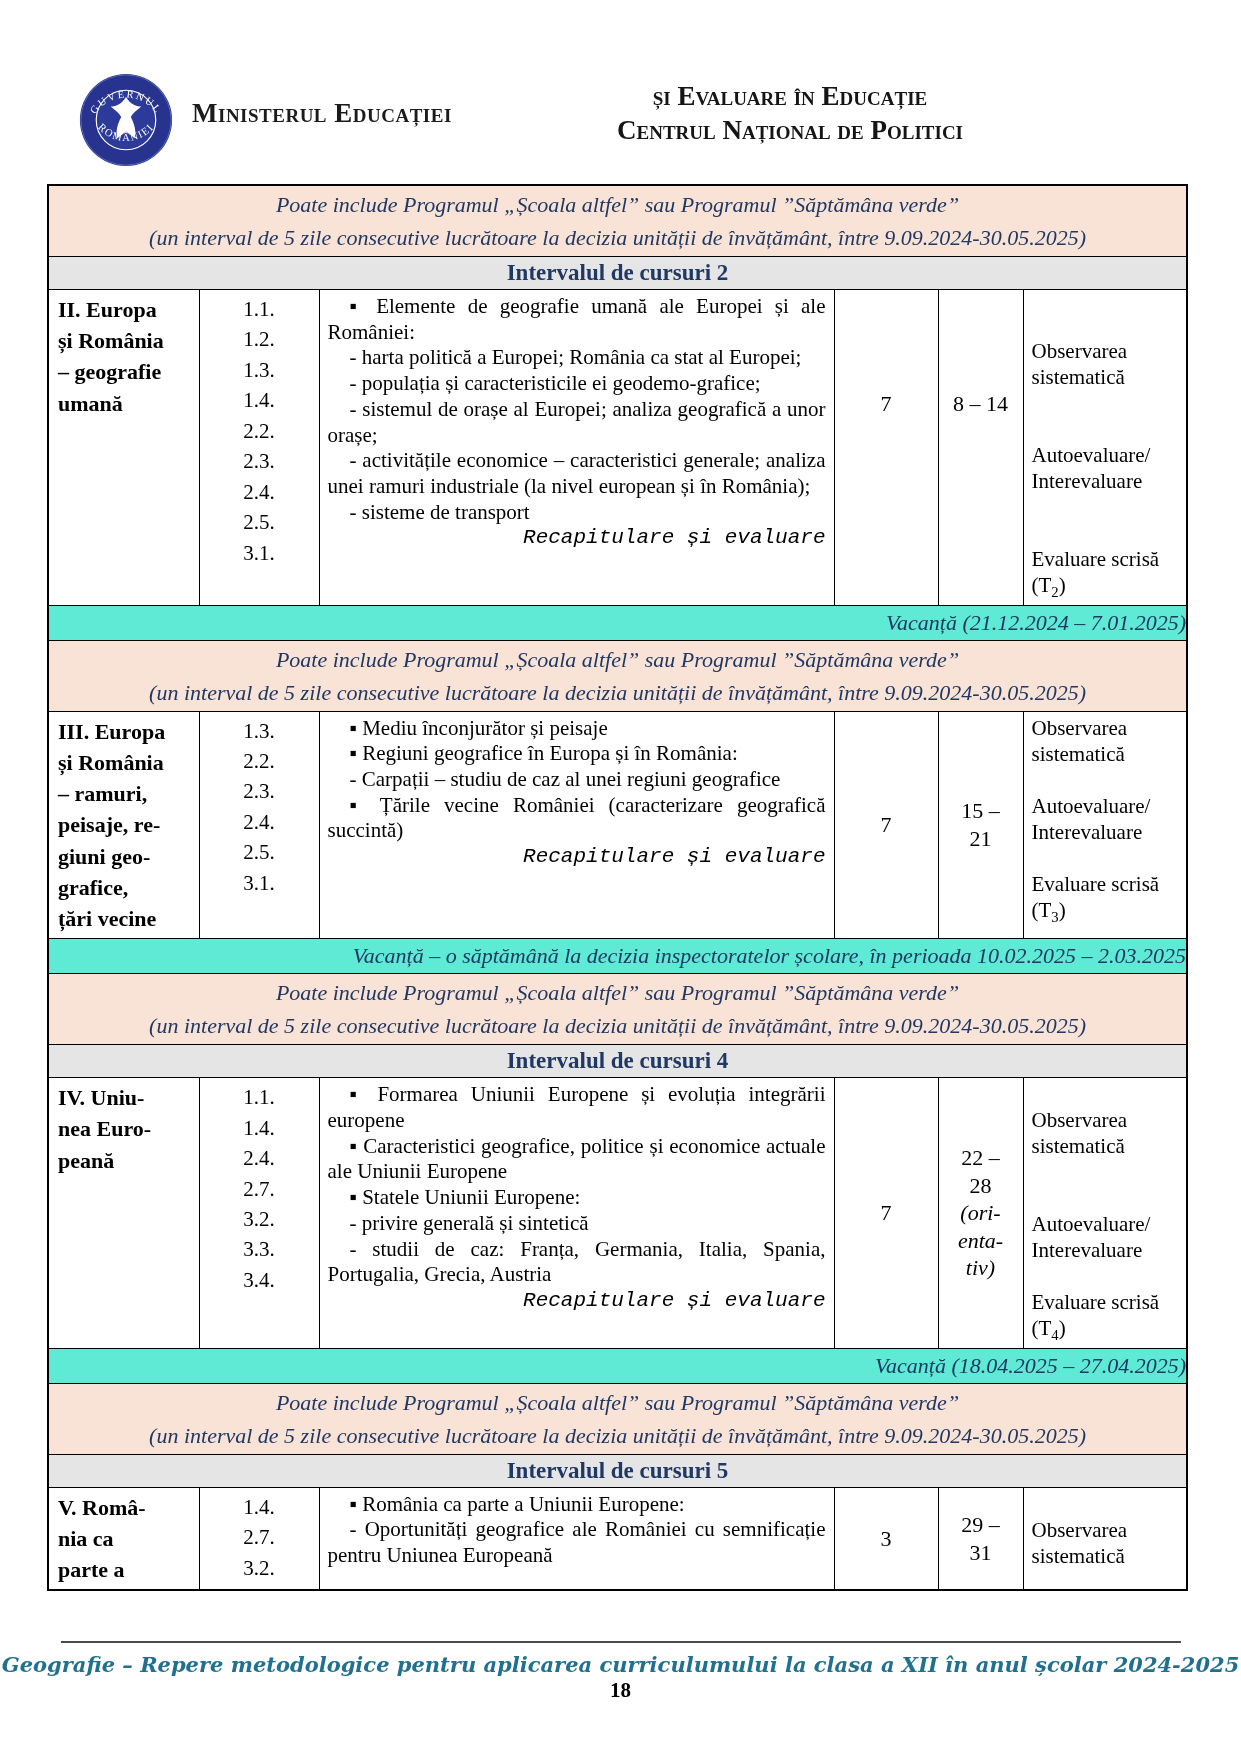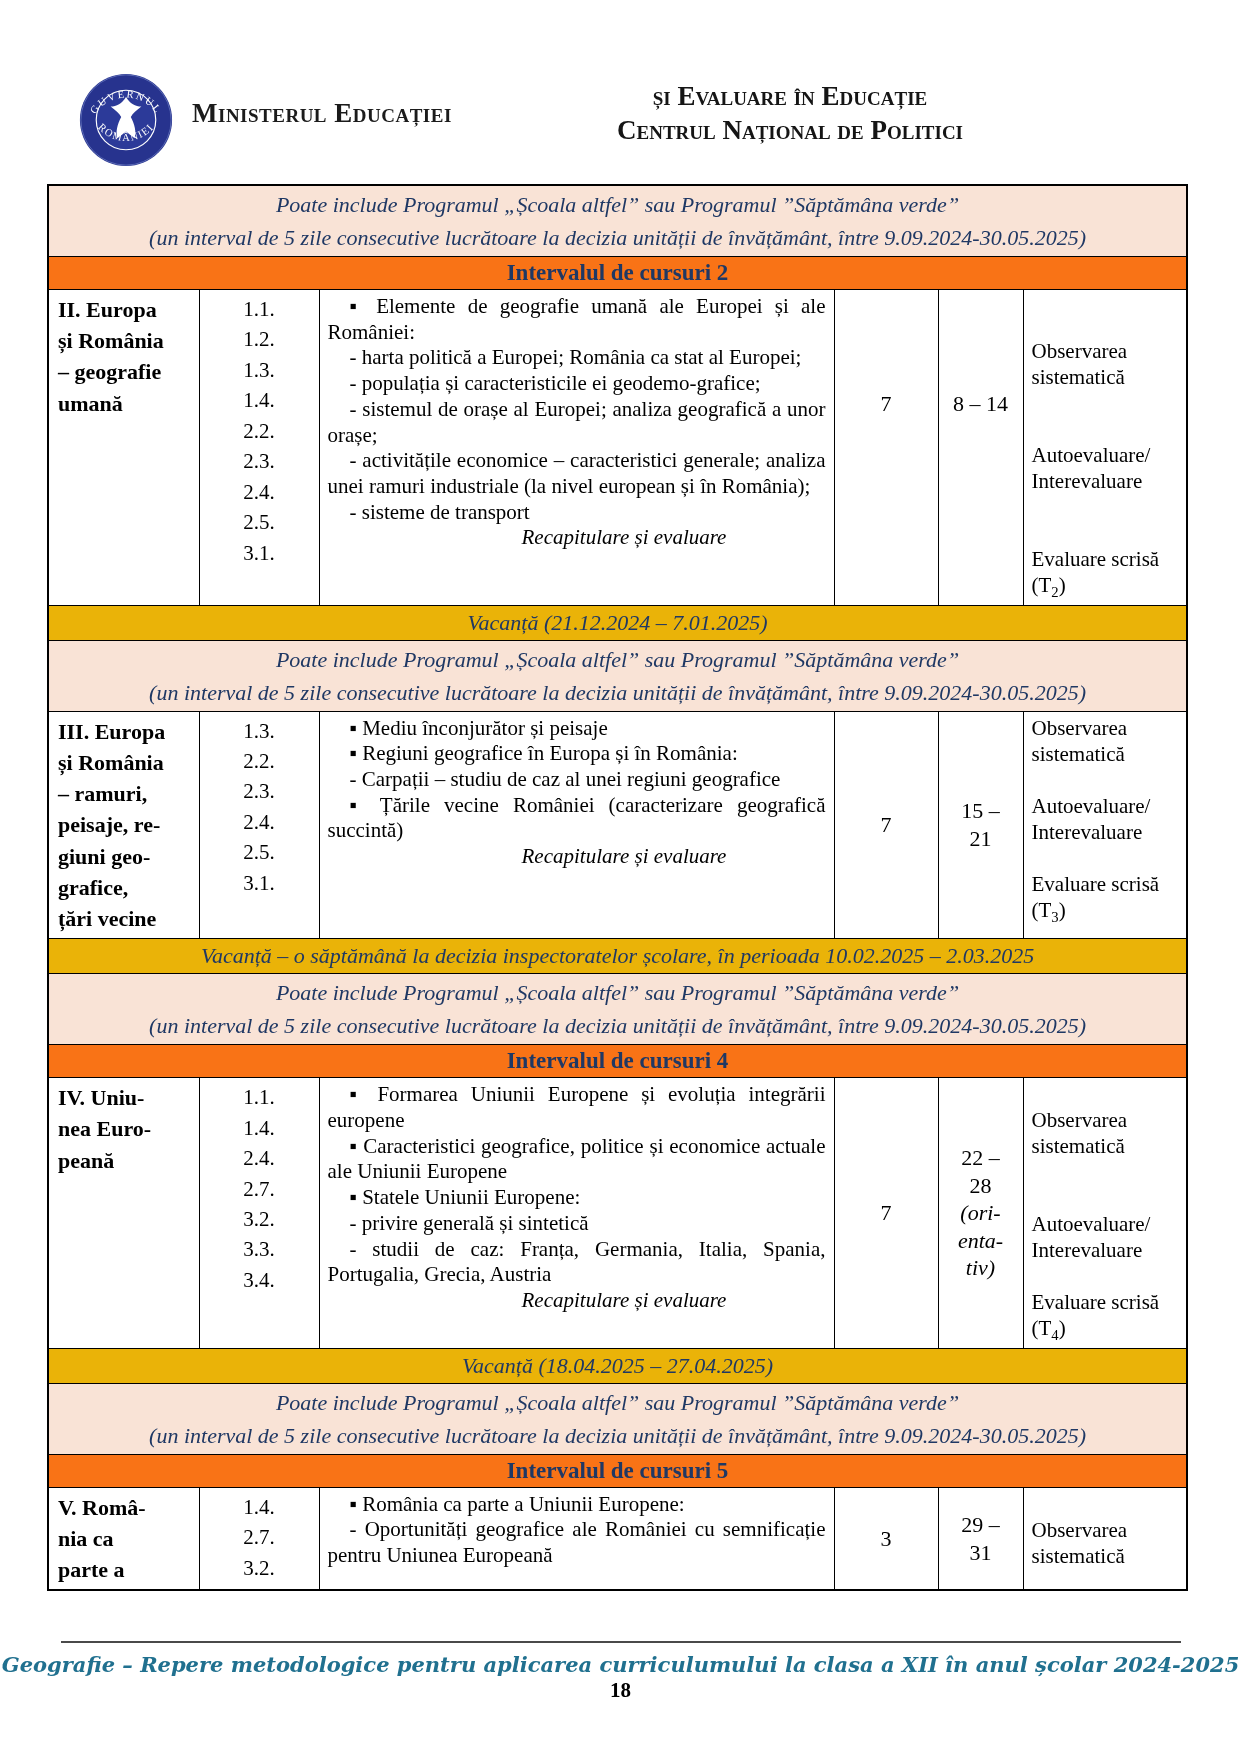--- a/index.html
+++ b/index.html
@@ -14,30 +14,30 @@
                font-variant:small-caps;font-weight:600;font-size:27px;line-height:1.25;color:#151515;}
   
   .top-rule{position:absolute;top:189px;left:75px;width:1110px;height:4px;background:#3e3a39;}
   
   table.main{position:absolute;top:184px;left:47px;width:1139px;border-collapse:collapse;
              table-layout:fixed;font-size:21px;}
   table.main td{border:1px solid #000;overflow:hidden;}
   table.main{border:2px solid #000;}
   .row-note td{background:#f9e3d6;color:#1f3864;font-style:italic;text-align:center;
                font-size:22px;line-height:1.5;padding:2px 6px;}
-  .row-interval td{background:#f97316;color:#1f3864;font-weight:bold;text-align:center;
+  .row-interval td{background:#e5e5e5;color:#1f3864;font-weight:bold;text-align:center;
                    font-size:23px;padding:3px 0;}
-  .row-vacation td{background:#eab308;color:#1f3864;font-style:italic;text-align:center;
+  .row-vacation td{background:#5eead4;color:#1f3864;font-style:italic;text-align:right;
                    font-size:22px;padding:4px 0;}
   .unit-row td{vertical-align:top;padding:4px 5px;}
   .title-cell{font-weight:bold;font-size:22px;line-height:1.42;padding-left:9px !important;}
   .comp-cell{text-align:center;line-height:1.45;}
   .content-cell{padding:4px 8px !important;}
   .content-cell p{margin:0;text-align:justify;text-indent:22px;line-height:1.225;}
-  .content-cell p.recap{font-style:italic;text-align:center;text-indent:0;padding-left:95px;}
+  .content-cell p.recap{font-style:italic;text-align:right;text-indent:0;padding-left:95px;font-family:Liberation Mono, monospace;}
   .num-cell{text-align:center;vertical-align:middle !important;font-size:22px;line-height:1.25;}
   .num-cell.vtop{vertical-align:top !important;padding-top:100px !important;}
   .wnote{font-style:italic;}
   .eval-cell{font-size:21px;line-height:1.24;padding:3px 2px 3px 8px !important;}
   .eval-cell p{margin:0;}
   .ev-top1{margin-top:26px !important;}
   .ev-top2{margin-top:45px !important;}
   .ev-g1{margin-top:26px !important;}
   .ev-g2{margin-top:52px !important;}
   sub{font-size:70%;}

